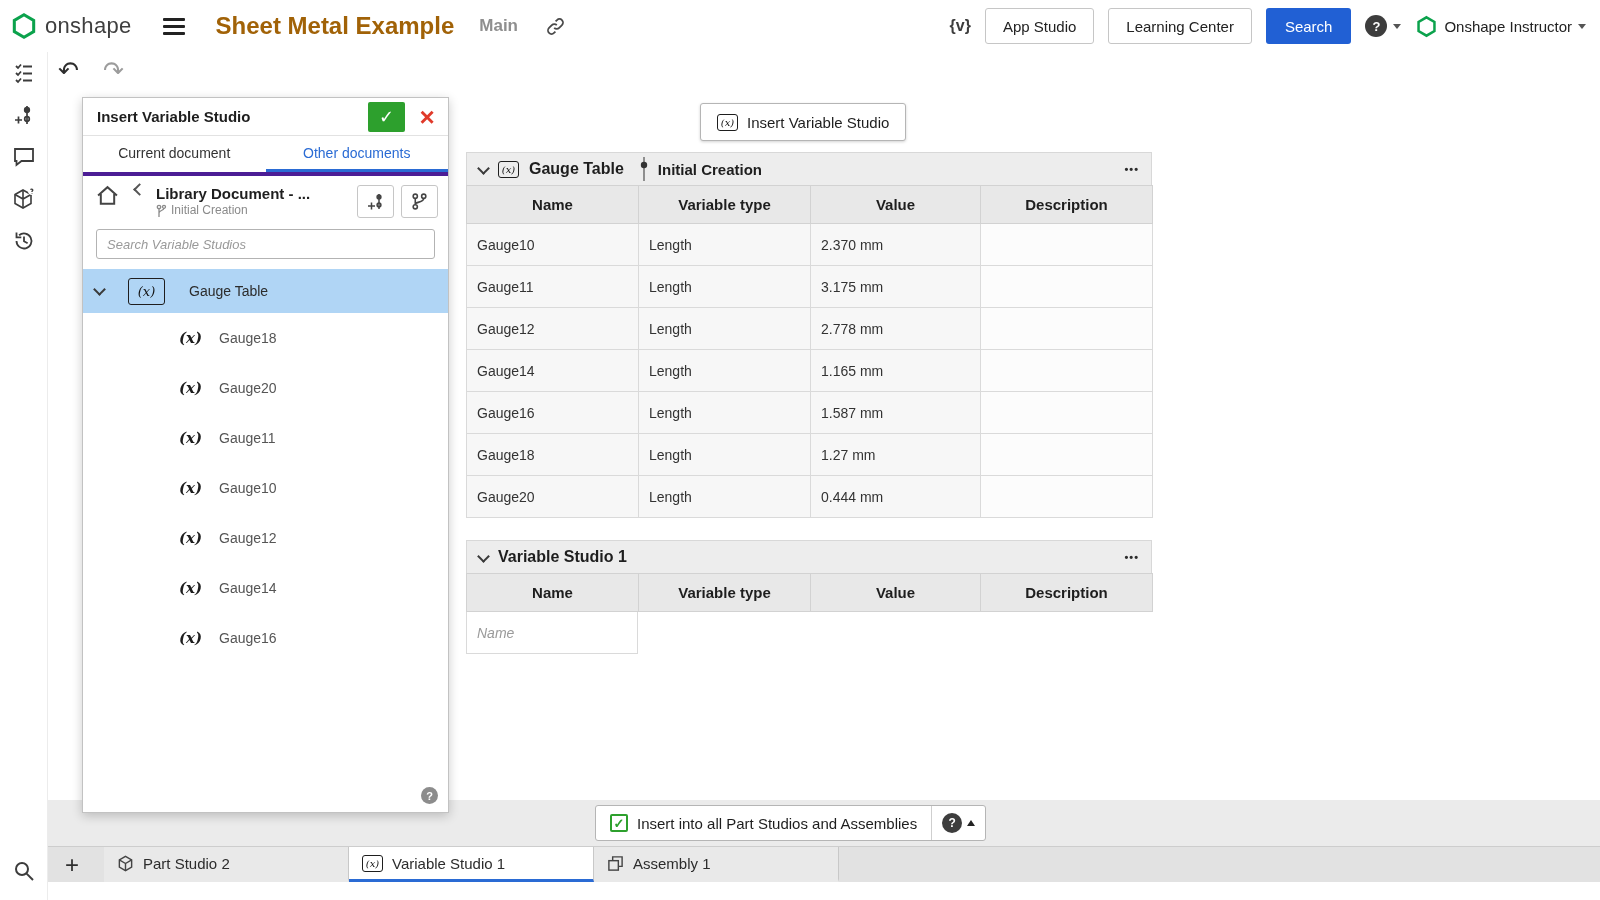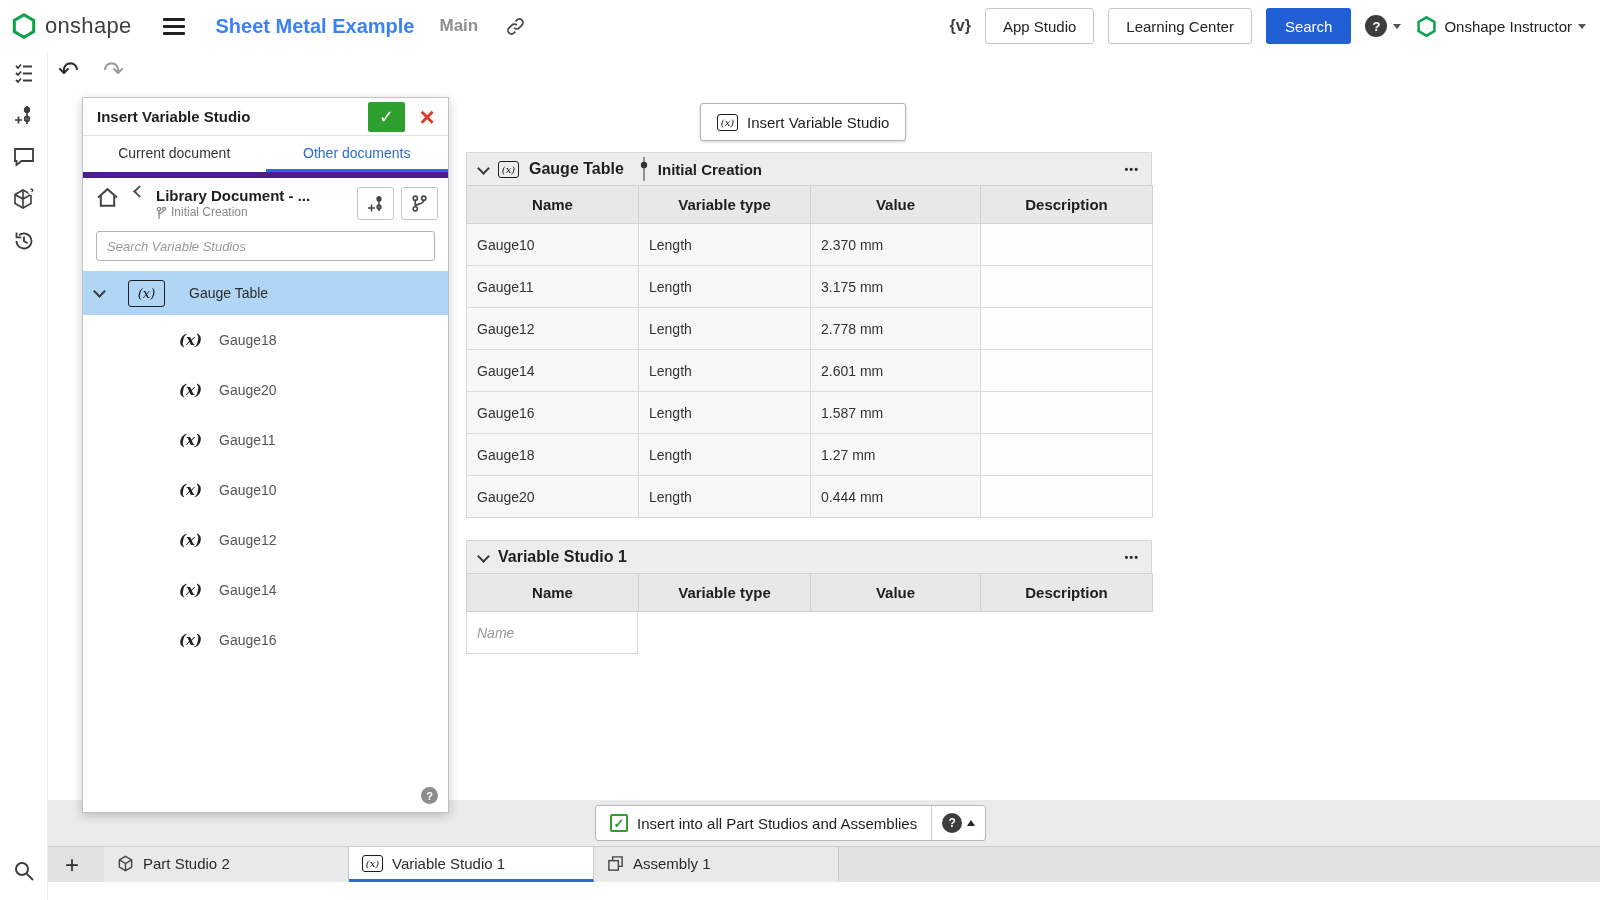--- a/index.html
+++ b/index.html
@@ -7,21 +7,21 @@
     font-family:"Liberation Sans", sans-serif; overflow:hidden; }
   .app { position:relative; width:1600px; height:900px; }
 
   
   .topbar { position:absolute; top:0; left:0; right:0; height:52px; background:#fff;
     display:flex; align-items:center; z-index:20;gap:11px; }
   .logo { display:flex; align-items:center; gap:7px; padding-left:10px; cursor:pointer; }
   .logo-text { font-size:22px; color:#3f3f3f; letter-spacing:.3px; }
   .hamburger { margin-left:20px; display:flex; flex-direction:column; gap:4px; cursor:pointer; }
   .hamburger i { display:block; width:22px; height:3px; background:#222; border-radius:1px; }
-  .doc-title { margin-left:20px; font-size:20px; font-weight:700; color:#3b82f6; white-space:nowrap;text-align:center; }
+  .doc-title { margin-left:20px; font-size:24px; font-weight:700; color:#a16207; white-space:nowrap;text-align:center; }
   .workspace { margin-left:14px; font-size:17px; color:#8f8f8f; font-weight:700; }
   .link-icon { margin-left:16px; display:flex; }
   .topbar-right { margin-left:auto; display:flex; align-items:center; gap:14px; padding-right:14px; }
   .fs-icon { font-size:16px; font-weight:700; color:#3d3d3d; }
   .btn-outline { height:36px; padding:0 17px; background:#fff; border:1px solid #c6c6c6;
     border-radius:3px; font-size:15px; color:#222; font-family:inherit; cursor:pointer; }
   .btn-share { height:36px; padding:0 19px; background:#2160d4; border:none; border-radius:3px;
     font-size:15px; color:#fff; font-family:inherit; cursor:pointer; }
   .help-wrap,.user-wrap { display:flex; align-items:center; gap:6px; cursor:pointer; }
   .help-circle { width:22px; height:22px; border-radius:50%; background:#3d3d3d; color:#fff;
@@ -49,21 +49,21 @@
     display:flex; flex-direction:column; }
   .dlg-head { height:38px; display:flex; align-items:center; padding:0 8px 0 14px;
     border-bottom:1px solid #e2e2e2; flex:none; }
   .dlg-title { flex:1; font-size:15px; font-weight:700; color:#1e1e1e; }
   .btn-confirm { width:37px; height:30px; background:#2da02d; border:none; border-radius:2px;
     color:#fff; font-size:18px; display:flex; align-items:center; justify-content:center;
     margin-right:9px; cursor:pointer; }
   .btn-cancel { width:26px; height:30px; background:none; border:none; color:#e03a2a;
     font-size:26px; font-weight:700; line-height:26px; display:flex; align-items:center;
     justify-content:center; cursor:pointer; }
-  .dlg-tabs { display:flex; border-bottom:6px solid #4c1d95; flex:none; }
+  .dlg-tabs { display:flex; border-bottom:4px solid #4c1d95; flex:none; }
   .dlg-tab { flex:1; height:36px; display:flex; align-items:center; justify-content:center;
     font-size:14px; color:#333; cursor:pointer; border-bottom:3px solid transparent; }
   .dlg-tab.active { color:#2a6bd4; border-bottom-color:#2a6bd4; }
   .dlg-bc { display:flex; align-items:flex-start; padding:9px 10px 9px 13px; flex:none; }
   .chev-left { width:9px; height:9px; border-left:2.4px solid #555; border-bottom:2.4px solid #555;
     transform:rotate(45deg); margin:0 12px 0 16px; cursor:pointer; }
   .bc-doc { flex:1; min-width:0; cursor:pointer; }
   .bc-name { font-size:15px; font-weight:700; color:#1e1e1e; white-space:nowrap; }
   .bc-ver { display:flex; align-items:center; gap:4px; font-size:12px; color:#8a8a8a; margin-top:1px; }
   .bc-btn { width:37px; height:33px; background:#fff; border:1px solid #c6c6c6; border-radius:3px;
@@ -389,21 +389,21 @@
         </tr>
         <tr>
           <td>Gauge12</td>
           <td>Length</td>
           <td>2.778 mm</td>
           <td class="desc"></td>
         </tr>
         <tr>
           <td>Gauge14</td>
           <td>Length</td>
-          <td>2.601 mm</td>
+          <td>1.165 mm</td>
           <td class="desc"></td>
         </tr>
         <tr>
           <td>Gauge16</td>
           <td>Length</td>
           <td>1.587 mm</td>
           <td class="desc"></td>
         </tr>
         <tr>
           <td>Gauge18</td>

